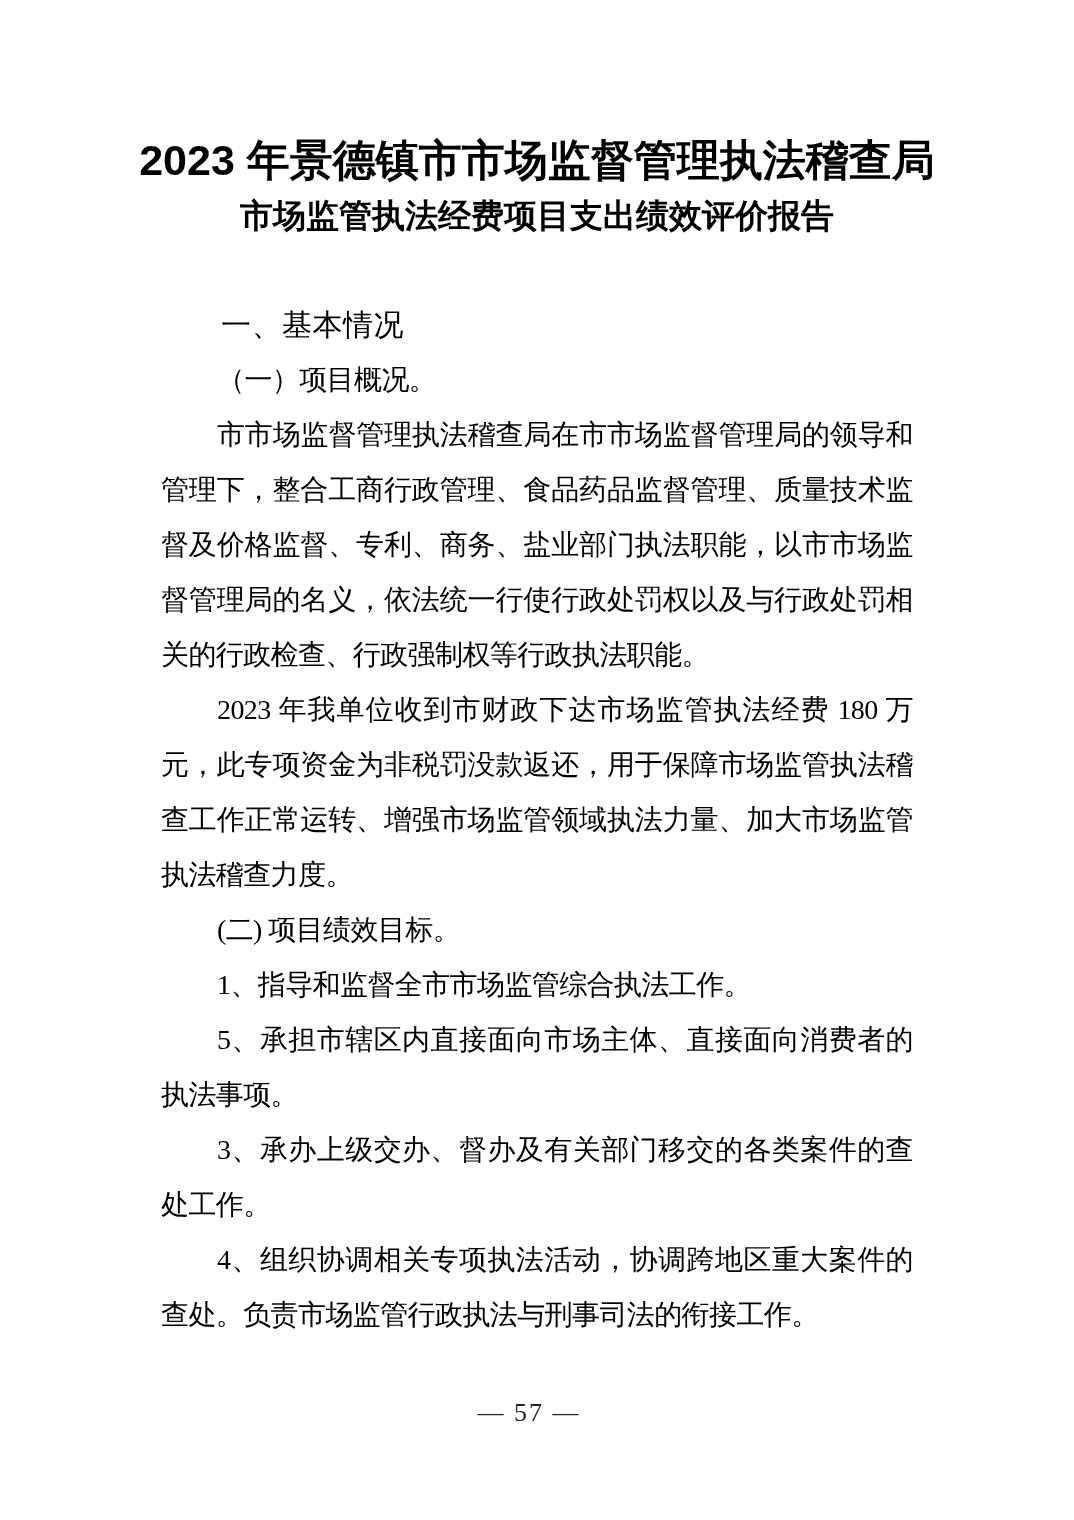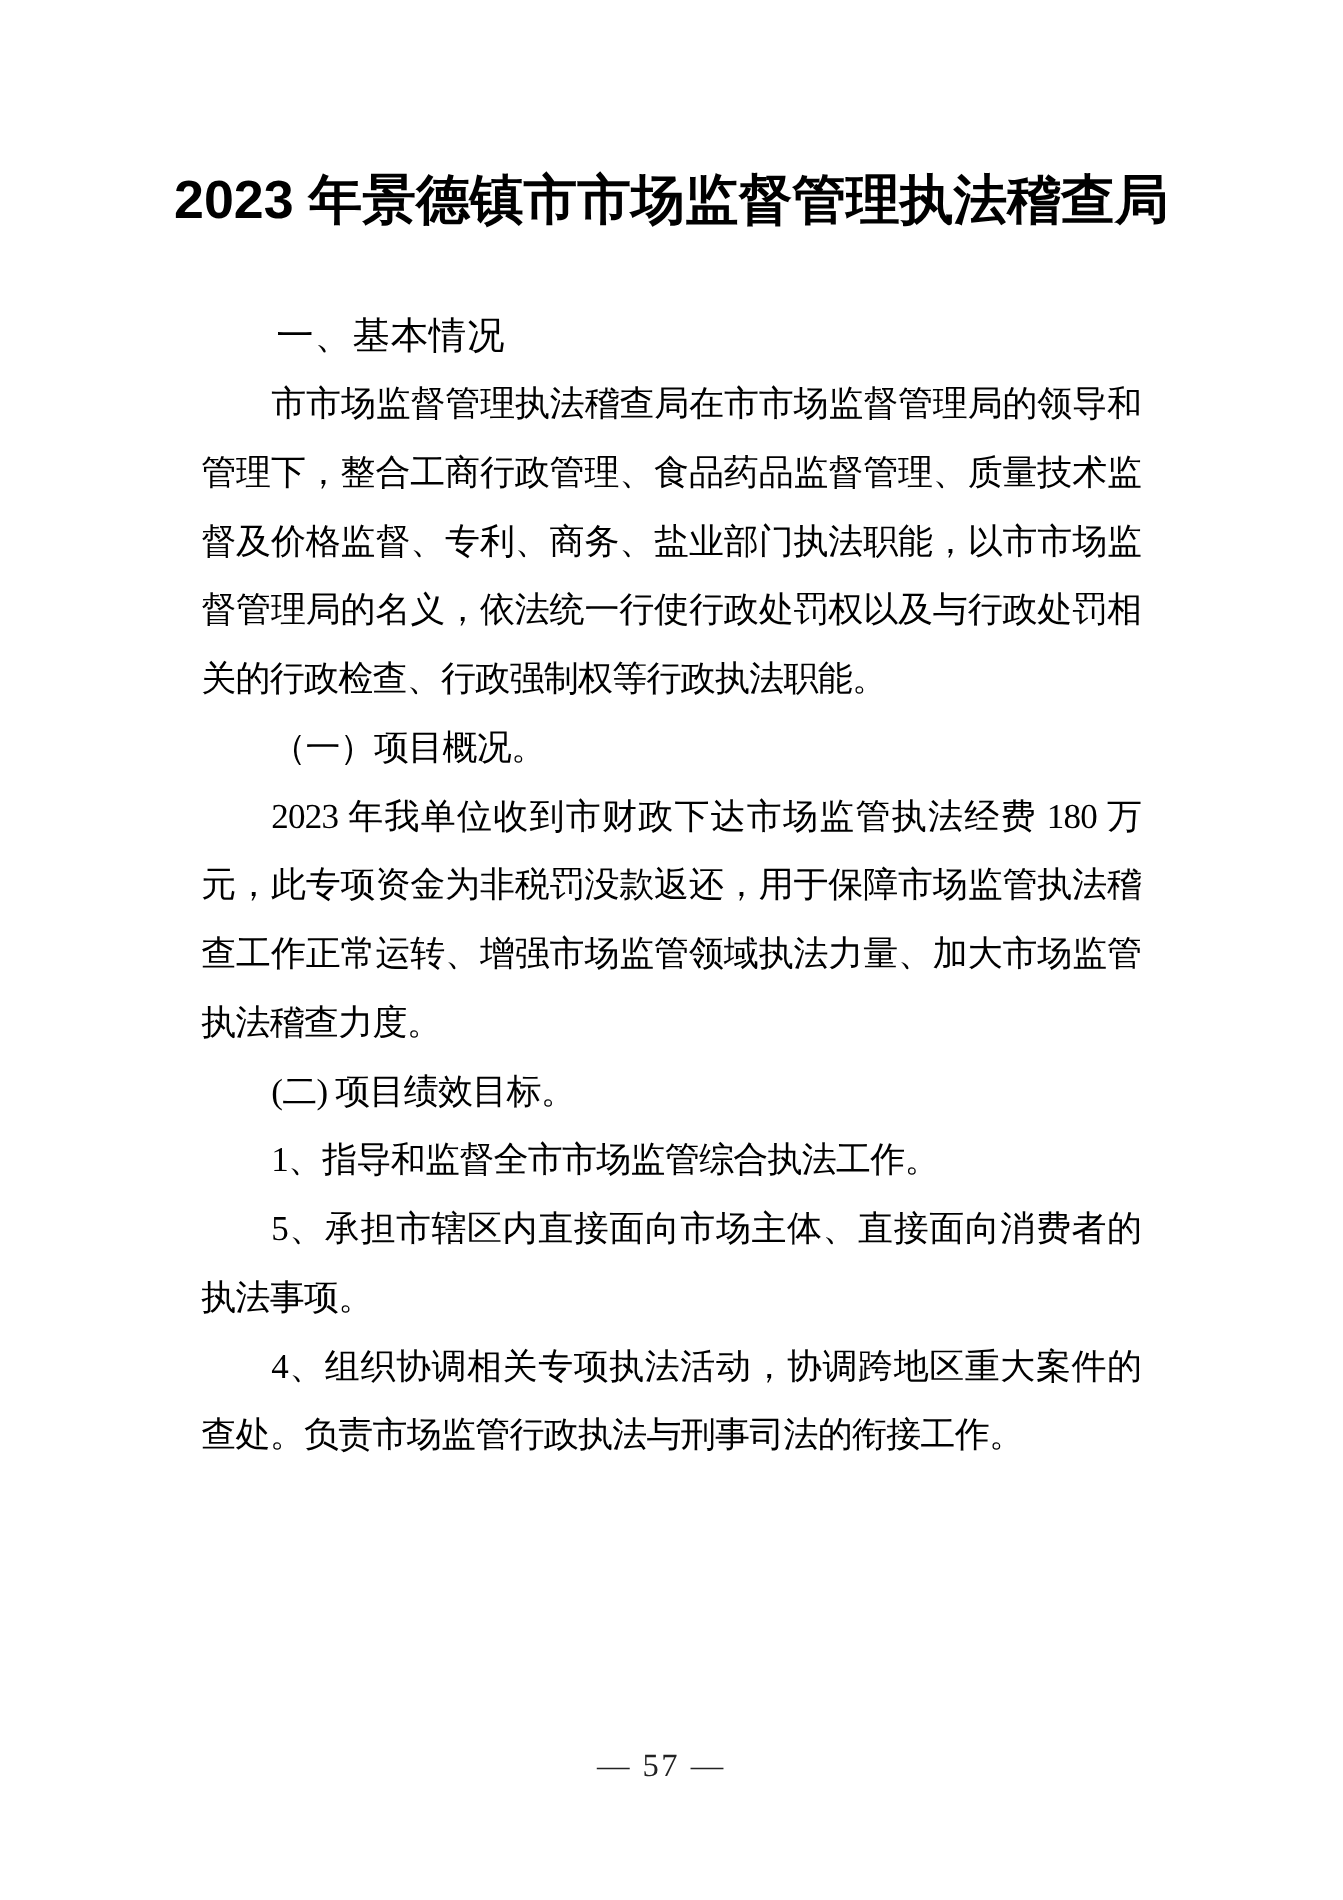--- a/index.html
+++ b/index.html
@@ -70,28 +70,30 @@
     font-family: "Liberation Serif", serif;
   }
 </style>
 </head>
 <body>
 
 <div class="page">
 
   <div class="titles">
     <h1 class="doc-title">2023 年景德镇市市场监督管理执法稽查局</h1>
+    <h2 class="doc-subtitle">市场监管执法经费项目支出绩效评价报告</h2>
   </div>
 
   <div class="content">
     <p class="section-heading">一、基本情况</p>
+    <p>（一）项目概况。</p>
     <p>市市场监督管理执法稽查局在市市场监督管理局的领导和管理下，整合工商行政管理、食品药品监督管理、质量技术监督及价格监督、专利、商务、盐业部门执法职能，以市市场监督管理局的名义，依法统一行使行政处罚权以及与行政处罚相关的行政检查、行政强制权等行政执法职能。</p>
-    <p>（一）项目概况。</p>
     <p>2023 年我单位收到市财政下达市场监管执法经费 180 万元，此专项资金为非税罚没款返还，用于保障市场监管执法稽查工作正常运转、增强市场监管领域执法力量、加大市场监管执法稽查力度。</p>
     <p>(二) 项目绩效目标。</p>
     <p>1、指导和监督全市市场监管综合执法工作。</p>
     <p>5、承担市辖区内直接面向市场主体、直接面向消费者的执法事项。</p>
+    <p>3、承办上级交办、督办及有关部门移交的各类案件的查处工作。</p>
     <p>4、组织协调相关专项执法活动，协调跨地区重大案件的查处。负责市场监管行政执法与刑事司法的衔接工作。</p>
   </div>
 
   <div class="page-footer">— 57 —</div>
 
 </div>
 
 </body></html>

